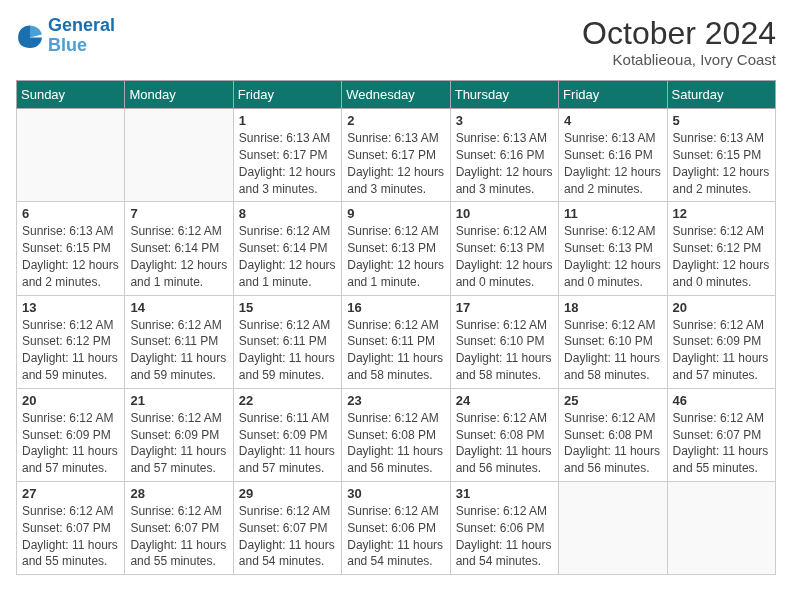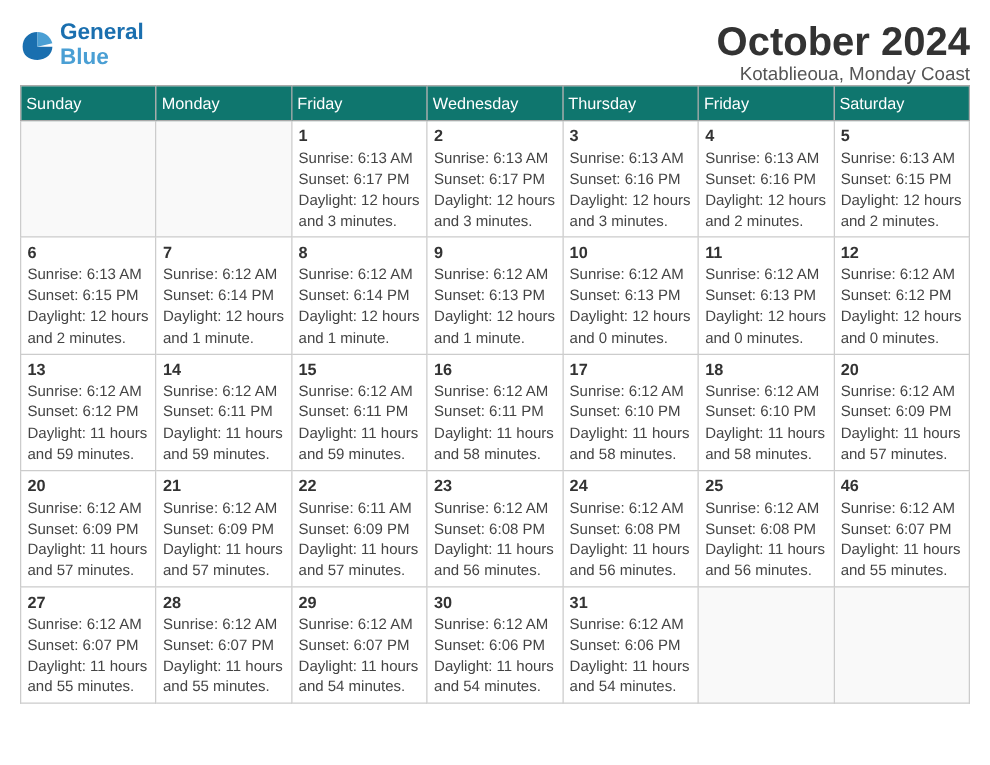--- a/index.html
+++ b/index.html
@@ -7,20 +7,21 @@
       font-family: Arial, sans-serif;
       background: #fff;
       width: 792px;
       min-height: 612px;
       padding: 16px;
     }
     .header {
       display: flex;
       justify-content: space-between;
       align-items: flex-start;
+      margin-bottom: 12px;
     }
     .logo {
       display: flex;
       align-items: center;
       gap: 4px;
     }
     .logo-text {
       font-size: 18px;
       font-weight: bold;
       color: #333;
@@ -31,21 +32,21 @@
     }
     .logo-icon {
       width: 28px;
       height: 28px;
     }
     .title-block {
       text-align: right;
     }
     .month-title {
       font-size: 32px;
-      font-weight: bold;
+      font-weight: normal;
       color: #333;
       line-height: 1.1;
     }
     .subtitle {
       font-size: 15px;
       color: #555;
     }
     .calendar {
       width: 100%;
       border-collapse: collapse;
@@ -96,21 +97,21 @@
       <path d="M20 5 C10 5, 3 12, 3 22 C3 32, 10 37, 20 37 C30 37, 37 30, 37 22 L20 22 Z" fill="#1a6faf"></path>
       <path d="M20 5 C28 5, 35 10, 37 18 L20 22 Z" fill="#4a9fd4"></path>
     </svg>
     <div class="logo-text">
       <div><span>General</span></div>
       <div><span style="color:#4a9fd4">Blue</span></div>
     </div>
   </div>
   <div class="title-block">
     <div class="month-title">October 2024</div>
-    <div class="subtitle">Kotablieoua, Monday Coast</div>
+    <div class="subtitle">Kotablieoua, Ivory Coast</div>
   </div>
 </div>
 
 <table class="calendar">
   <thead>
     <tr>
     <th>Sunday</th>
         <th>Monday</th>
         <th>Friday</th>
         <th>Wednesday</th>

